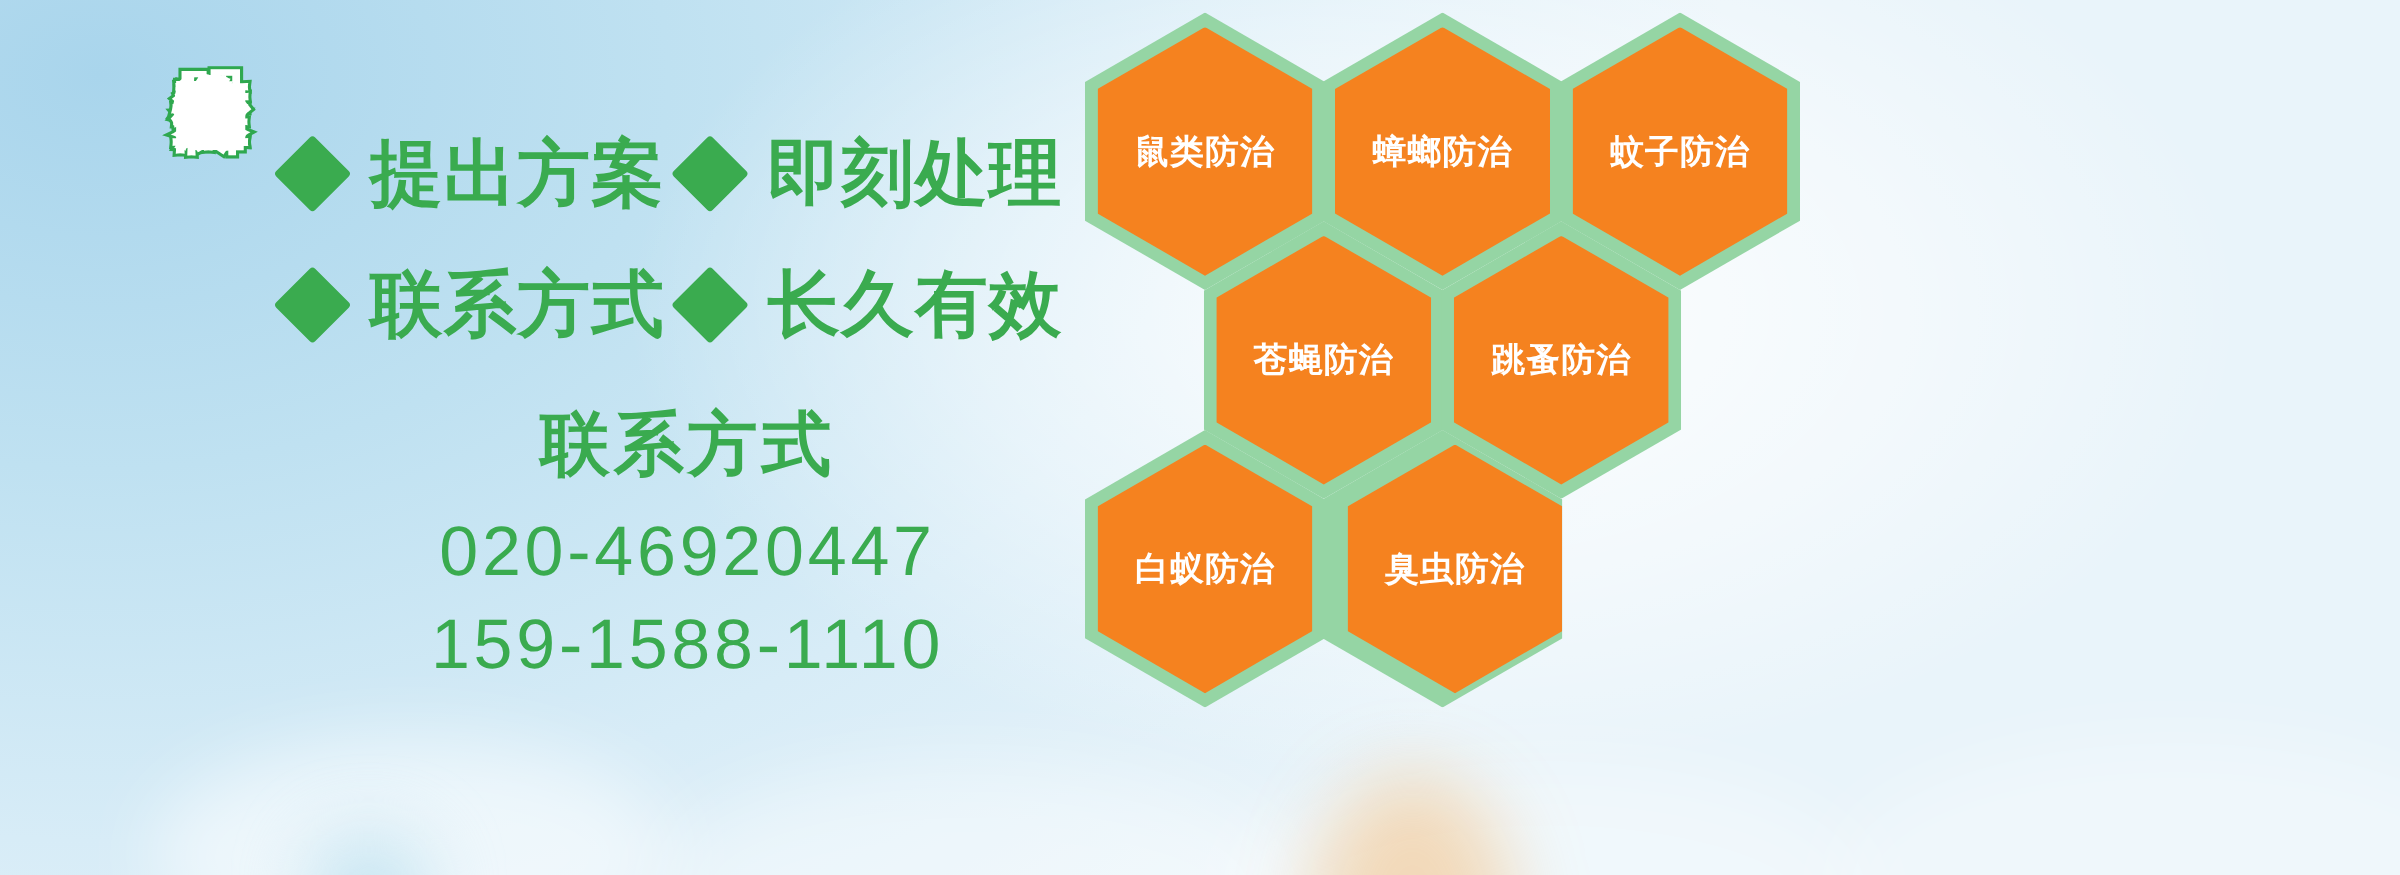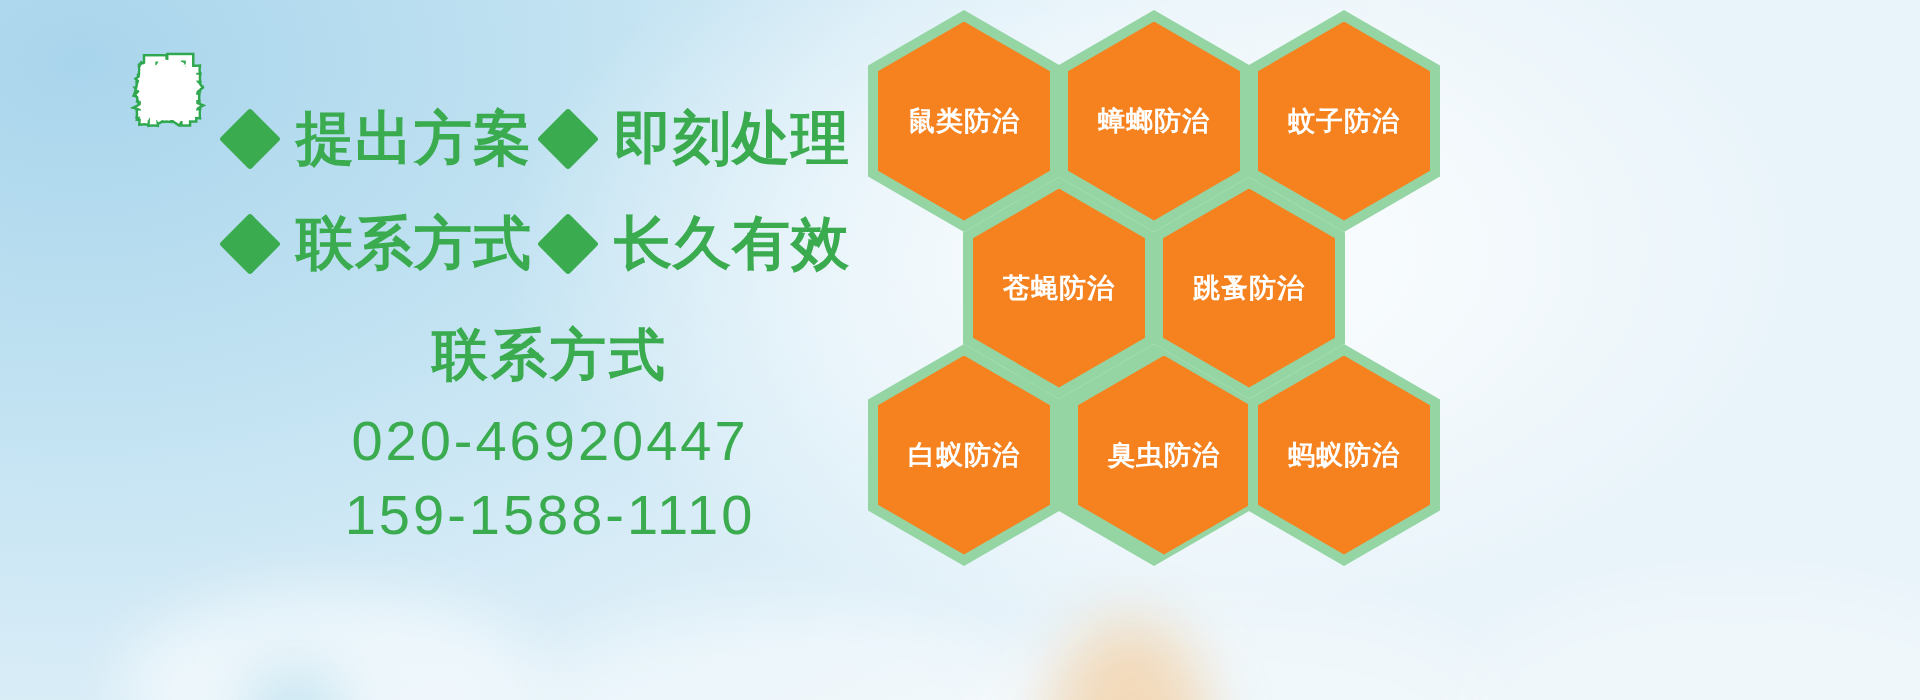--- a/index.html
+++ b/index.html
@@ -218,20 +218,15 @@
     <div class="hex p5">
       <div class="hex-inner">
         <span class="hex-label">白蚁防治</span>
       </div>
     </div>
     <div class="hex p6">
       <div class="hex-inner">
         <span class="hex-label">臭虫防治</span>
       </div>
     </div>
-    <div class="hex p7">
-      <div class="hex-inner">
-        <span class="hex-label">蚂蚁防治</span>
-      </div>
-    </div>
   </div>
 
 </div>
 
 </body></html>

